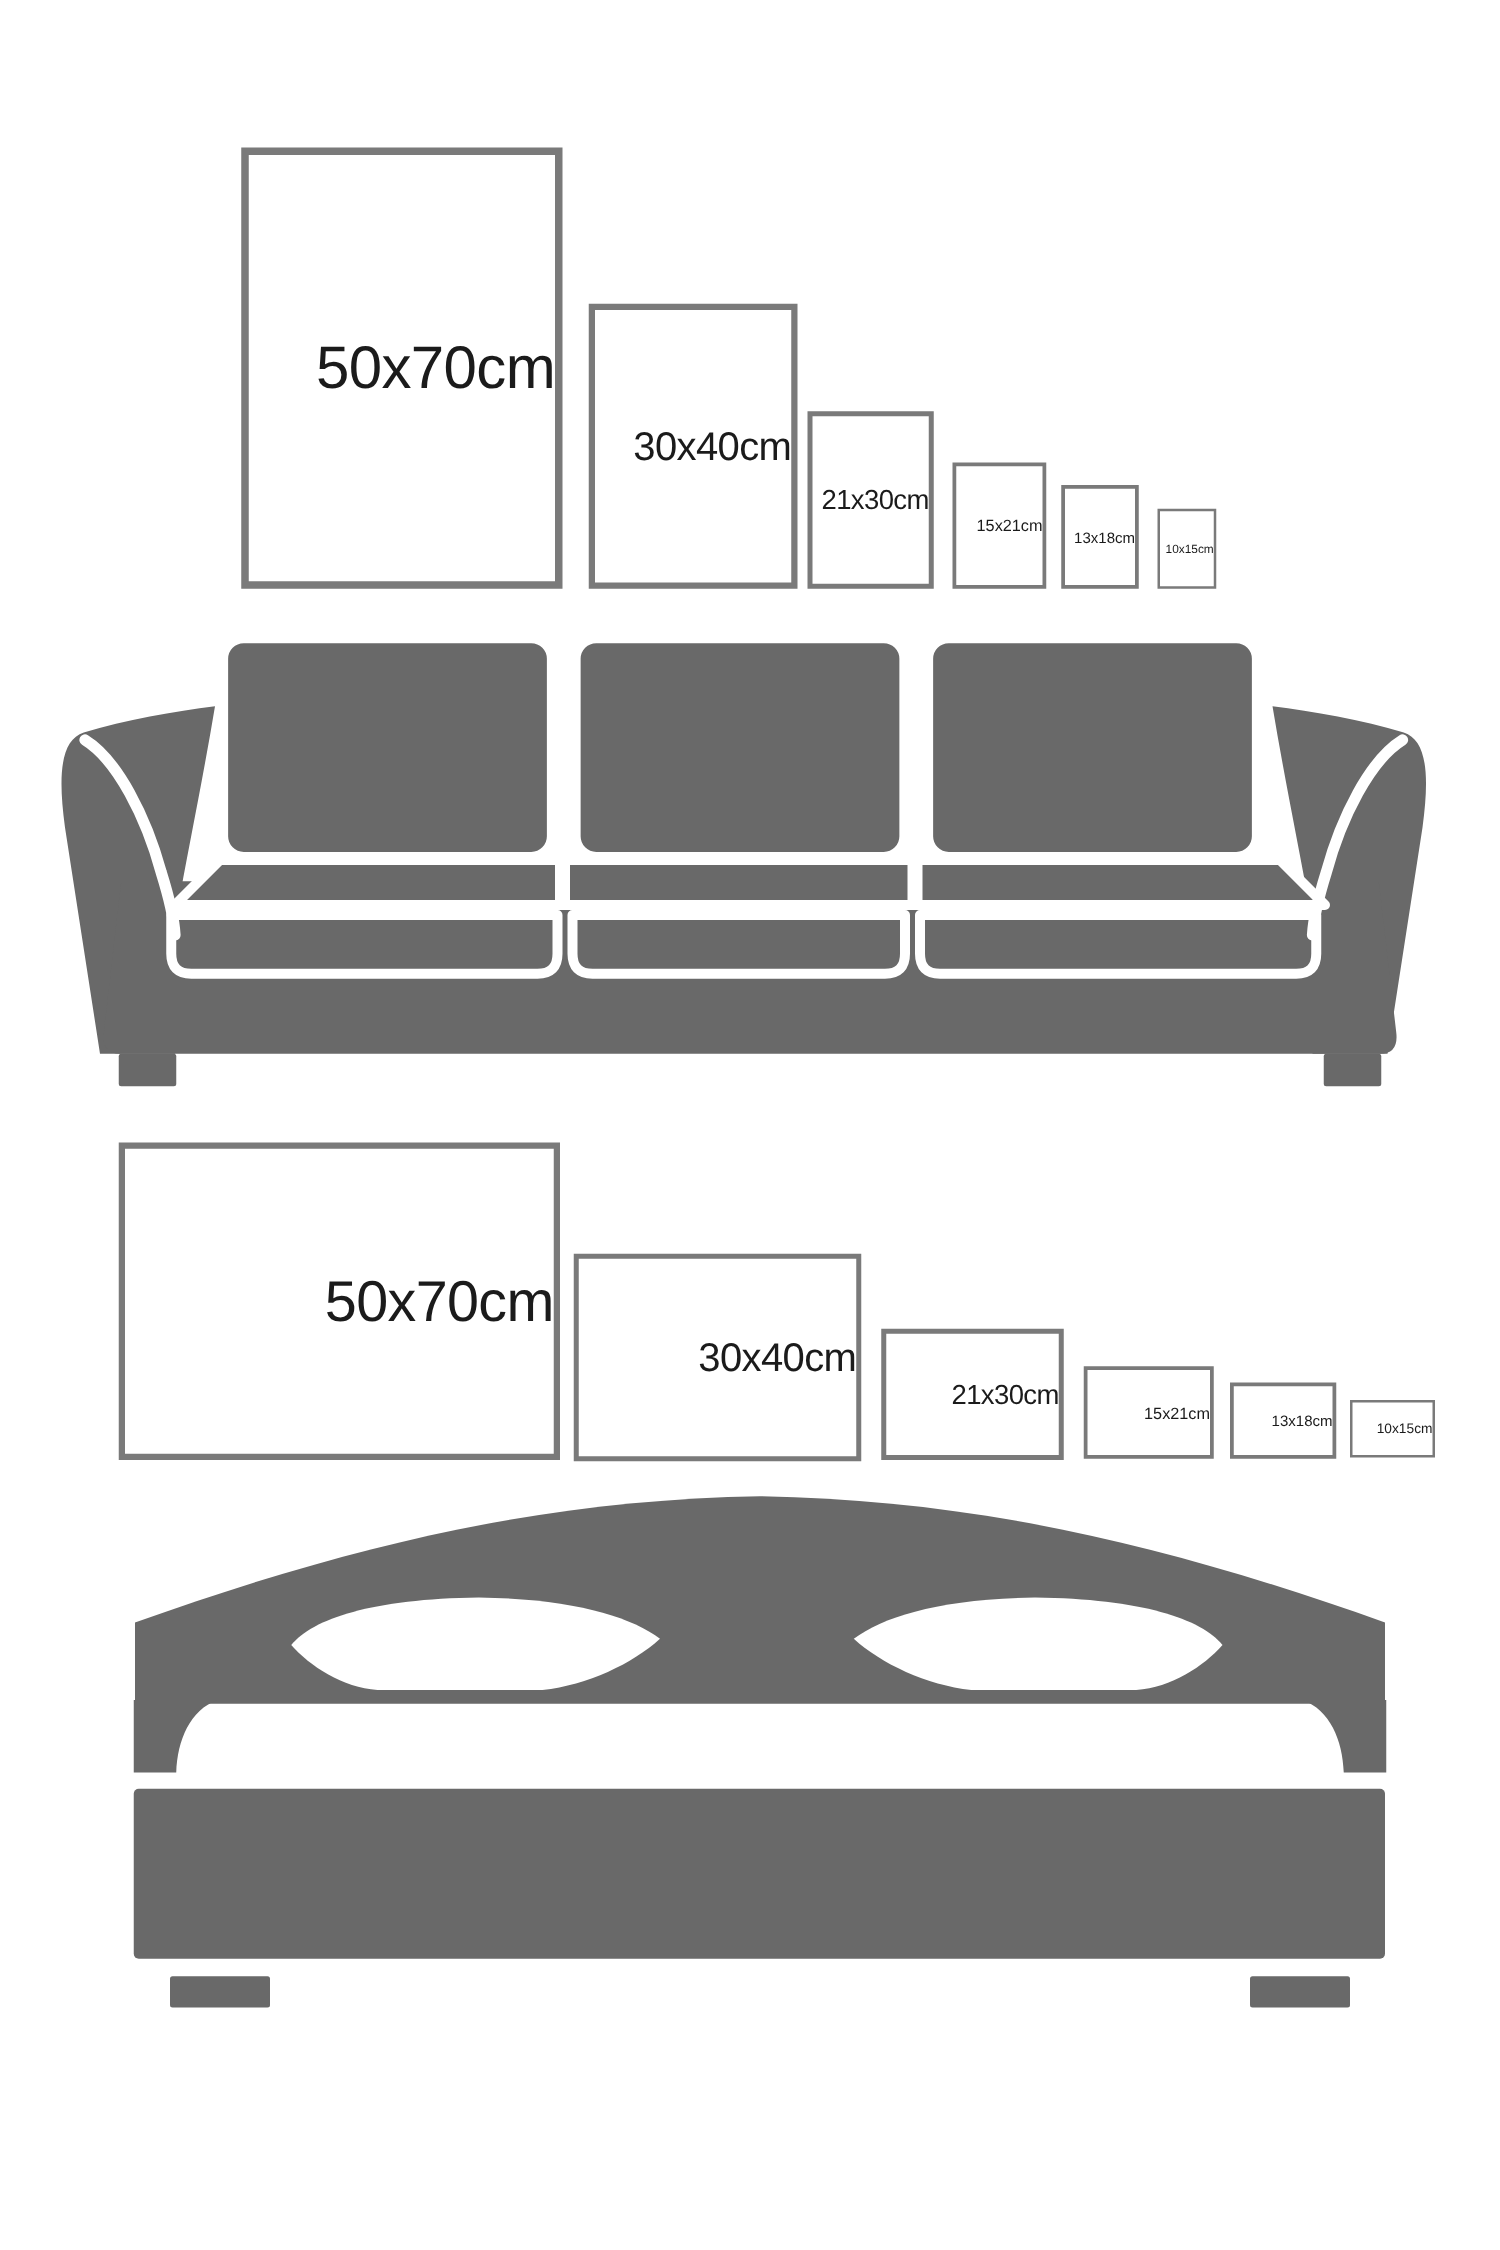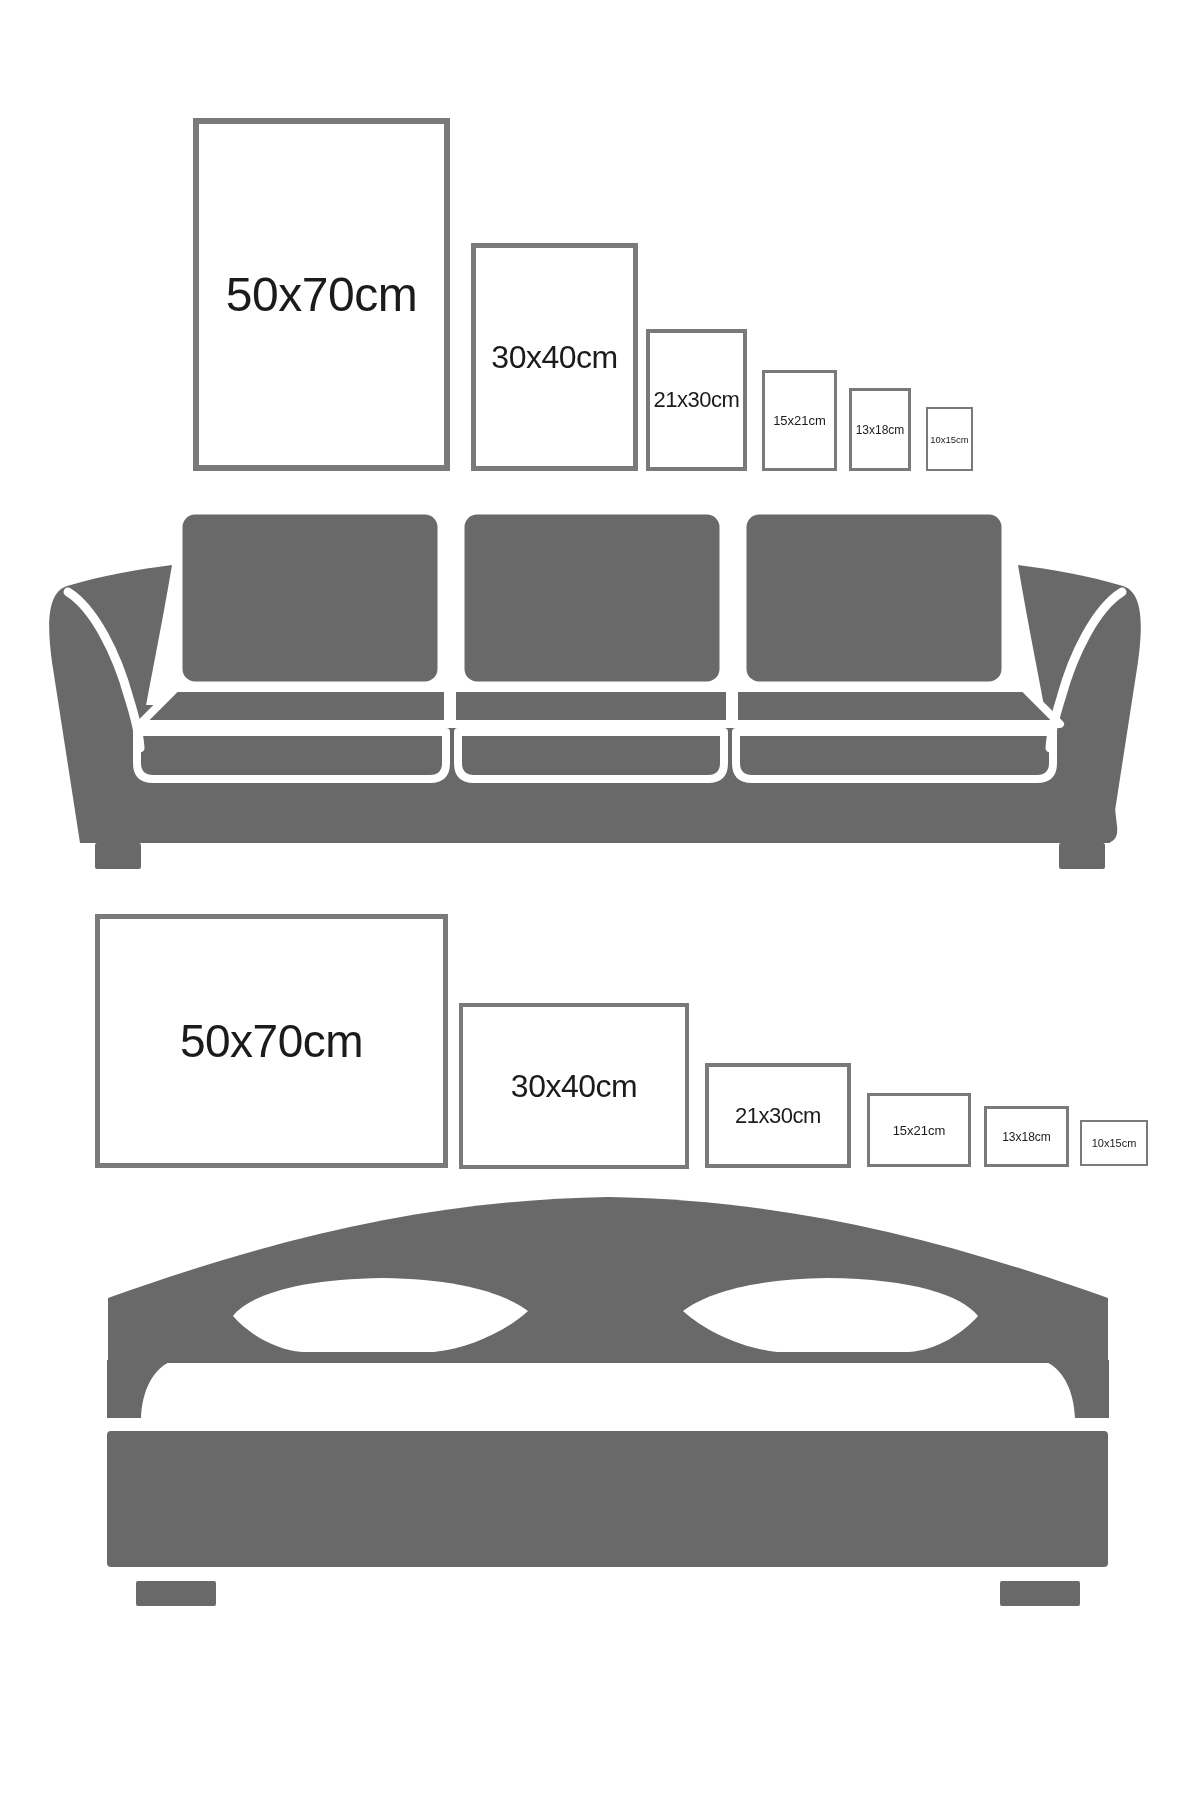--- a/index.html
+++ b/index.html
@@ -11,21 +11,21 @@
     overflow:hidden;
   }
   .frame{
     position:absolute;
     box-sizing:border-box;
     background:#ffffff;
     border-style:solid;
     border-color:#7a7a7a;
     display:flex;
     align-items:center;
-    justify-content:center;
+    justify-content:flex-end;
   }
   .frame .label{
     color:#1b1b1b;
     white-space:nowrap;
     letter-spacing:-0.5px;
   }
   .frame.small .label{letter-spacing:0;}
   #furniture-svg{position:absolute;left:0;top:0;}
 </style>
 </head>

